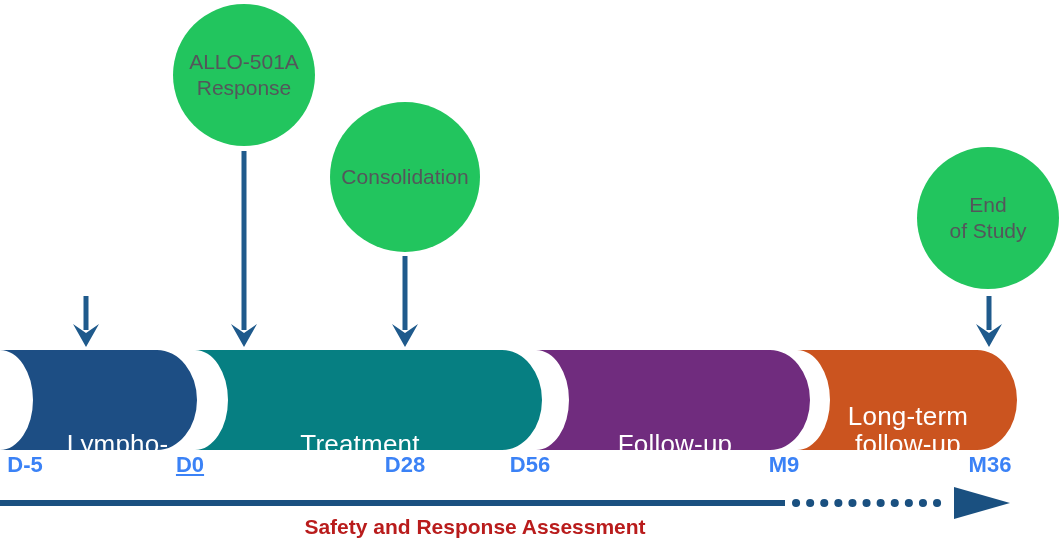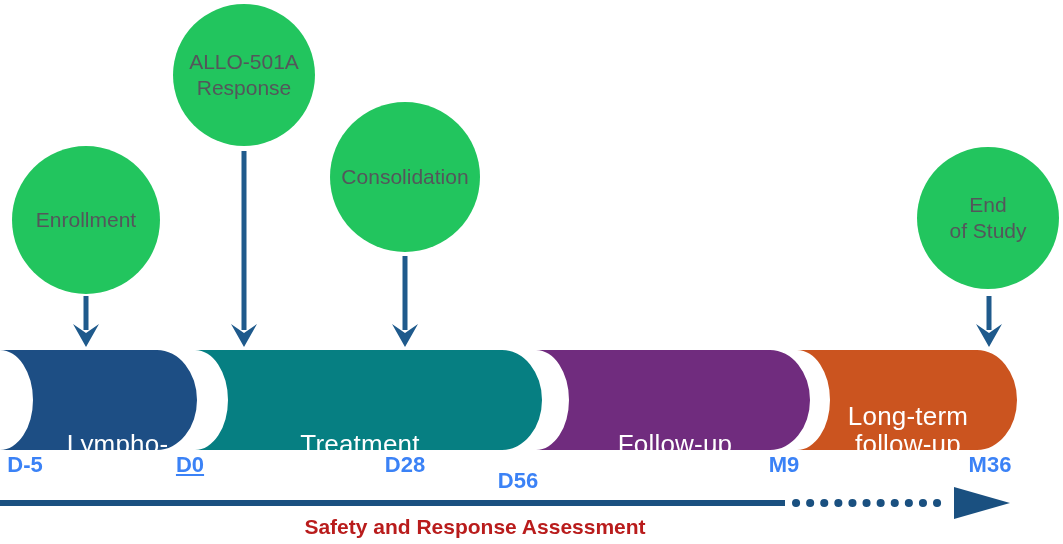--- a/index.html
+++ b/index.html
@@ -59,26 +59,20 @@
       </g>
     </g>
 
     <g>
       <line x1="0" y1="503" x2="785" y2="503" stroke="#1A5080" stroke-width="6"></line>
       <line x1="796" y1="503" x2="950" y2="503" stroke="#1A5080" stroke-width="8" stroke-linecap="round" stroke-dasharray="0.1 14"></line>
       <polygon points="954,487 1010,503 954,519" fill="#1A5080"></polygon>
     </g>
   </svg>
 
-  <div class="circle" style="left:12px;top:146px;width:148px;height:148px;">
-    <div>
-      <span class="cline">Enrollment</span>
-        <span class="cline"></span>
-    </div>
-  </div>
   <div class="circle" style="left:173px;top:4px;width:142px;height:142px;">
     <div>
       <span class="cline">ALLO-501A</span>
         <span class="cline">Response</span>
     </div>
   </div>
   <div class="circle" style="left:330px;top:102px;width:150px;height:150px;">
     <div>
       <span class="cline">Consolidation</span>
         <span class="cline"></span>
@@ -102,19 +96,19 @@
   </div>
   <div class="phase-label" style="left:810px;width:196px;">
     <span>Long-term</span>
       <span>follow-up</span>
       <span>study</span>
   </div>
 
   <div class="tick" style="left:25px;">D-5</div>
   <div class="tick" style="left:190px;text-decoration:underline;">D0</div>
   <div class="tick" style="left:405px;">D28</div>
-  <div class="tick" style="left:518px;margin-top:16px;">D56</div>
+  <div class="tick" style="left:530px;">D56</div>
   <div class="tick" style="left:784px;">M9</div>
   <div class="tick" style="left:990px;">M36</div>
 
   <div class="assessment-caption">Safety and Response Assessment</div>
 
 </div>
 
 </body></html>

